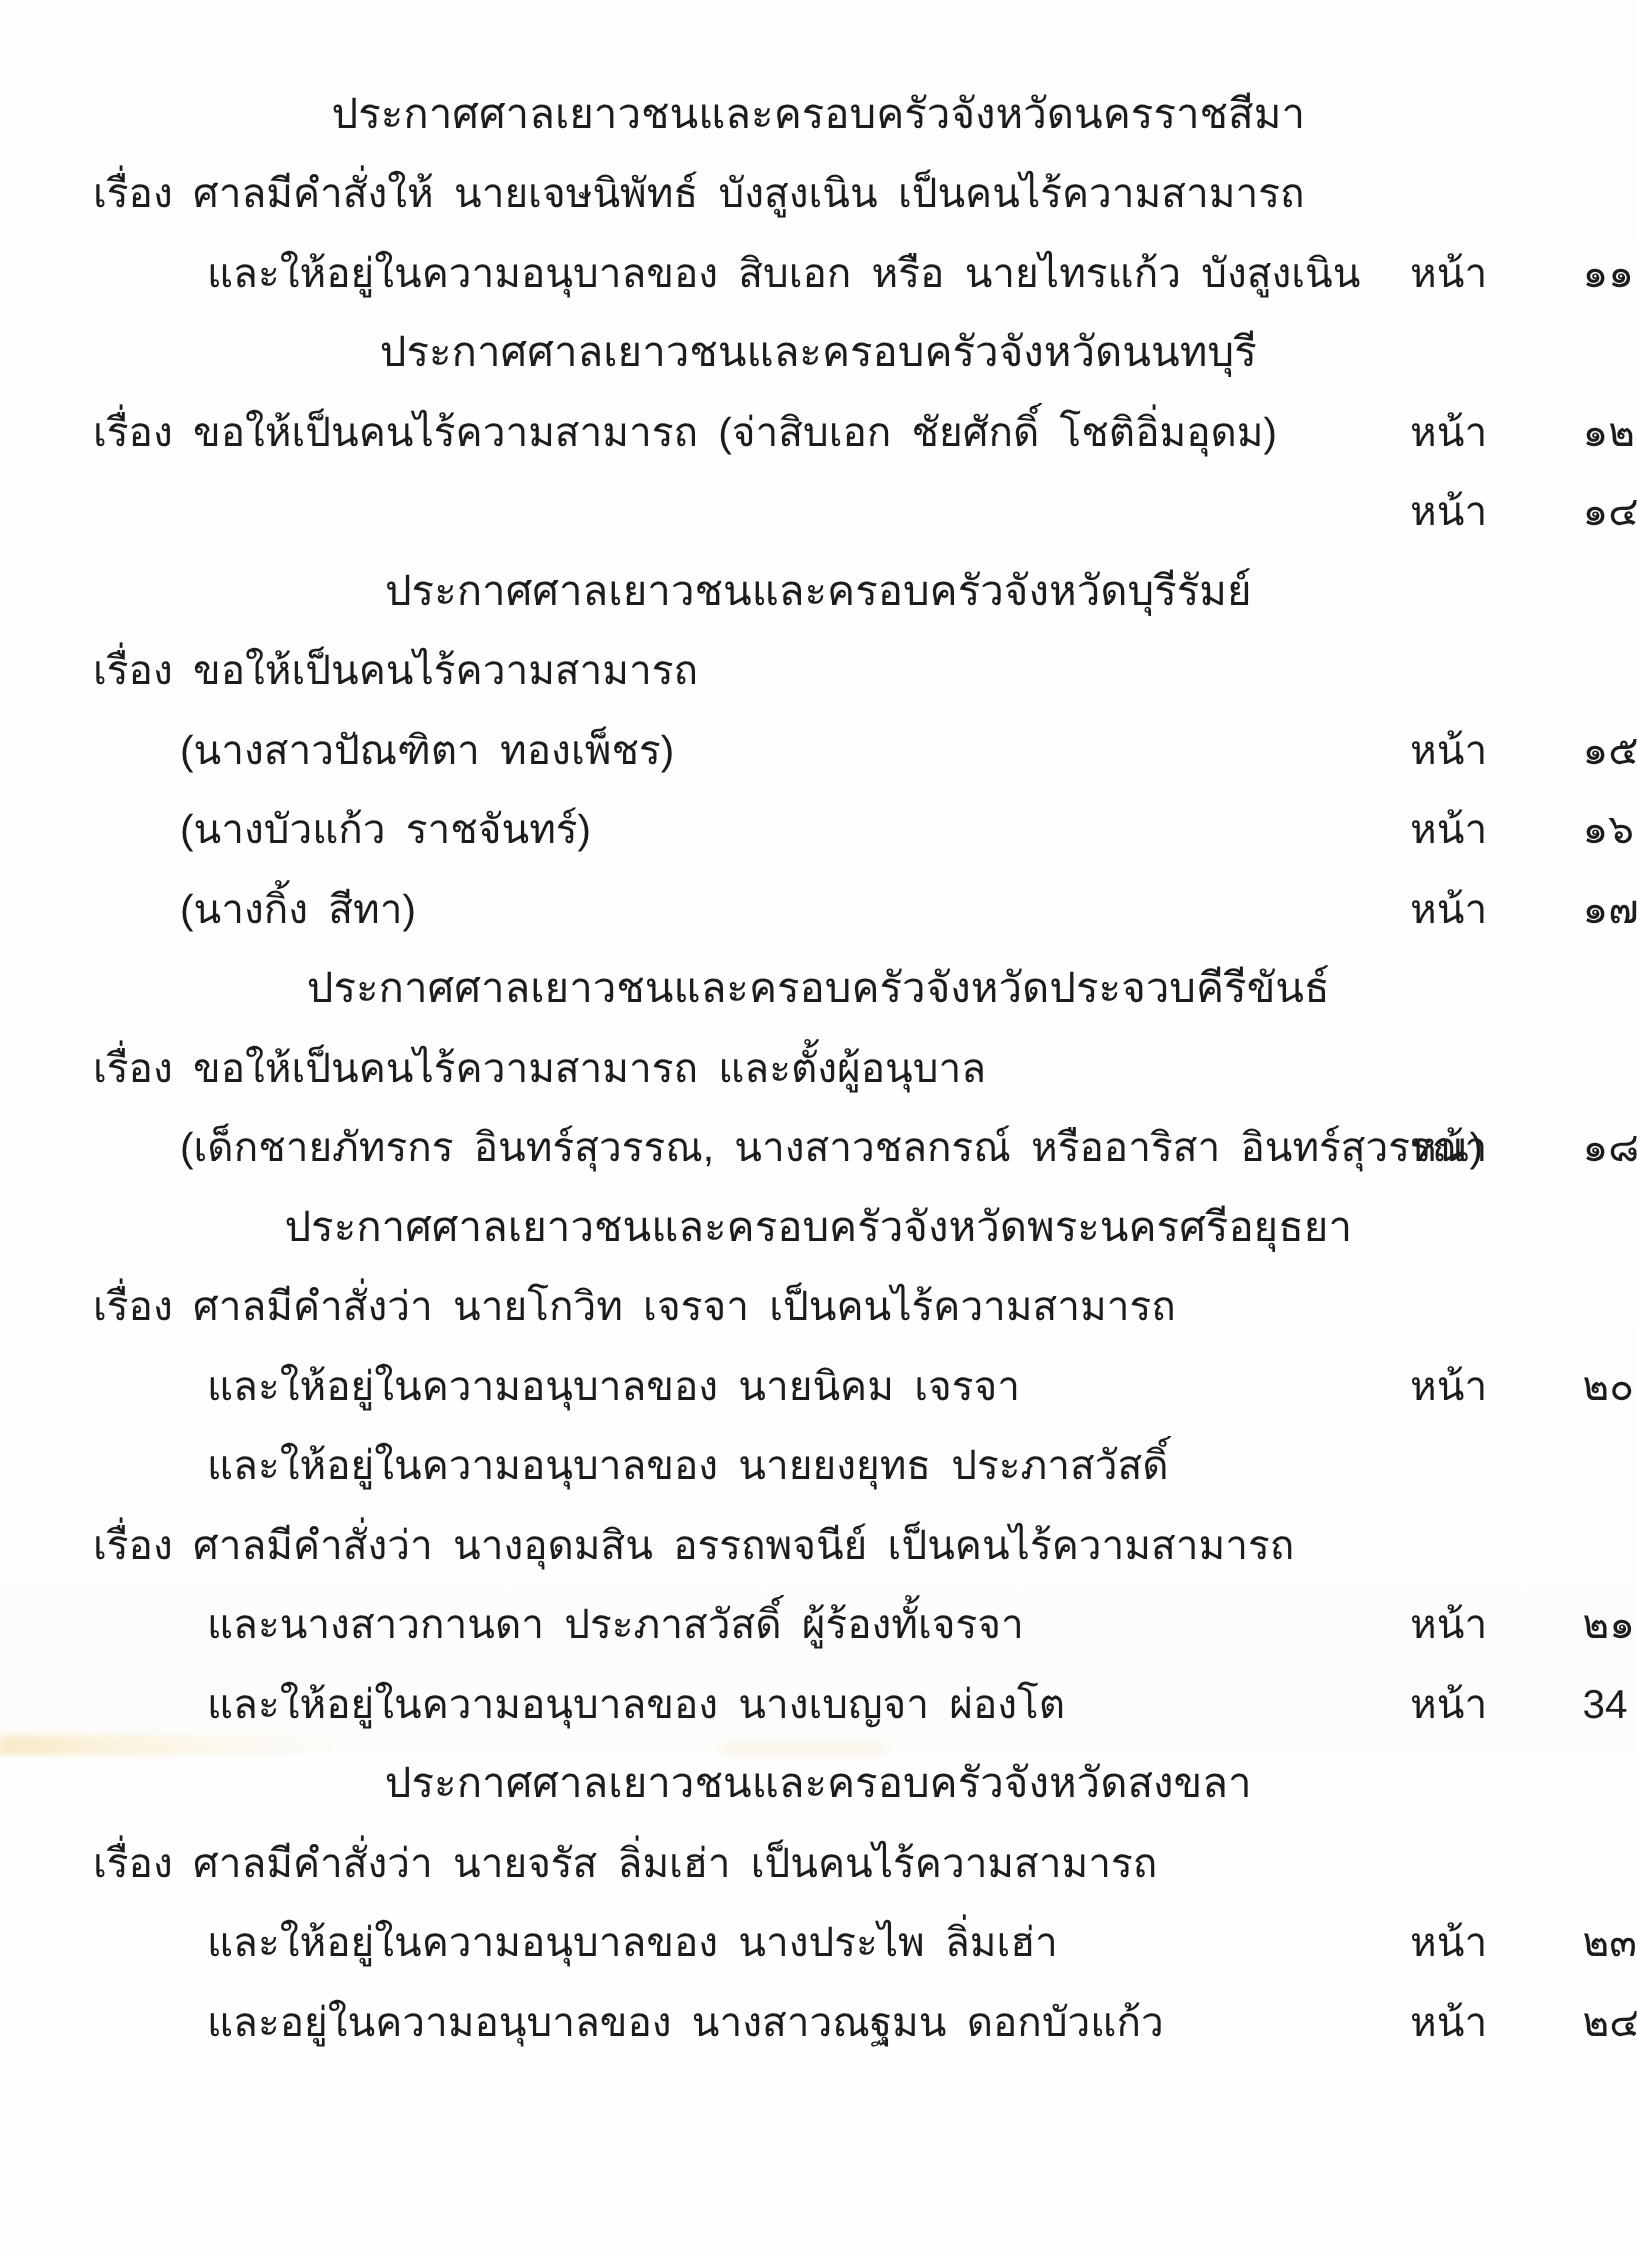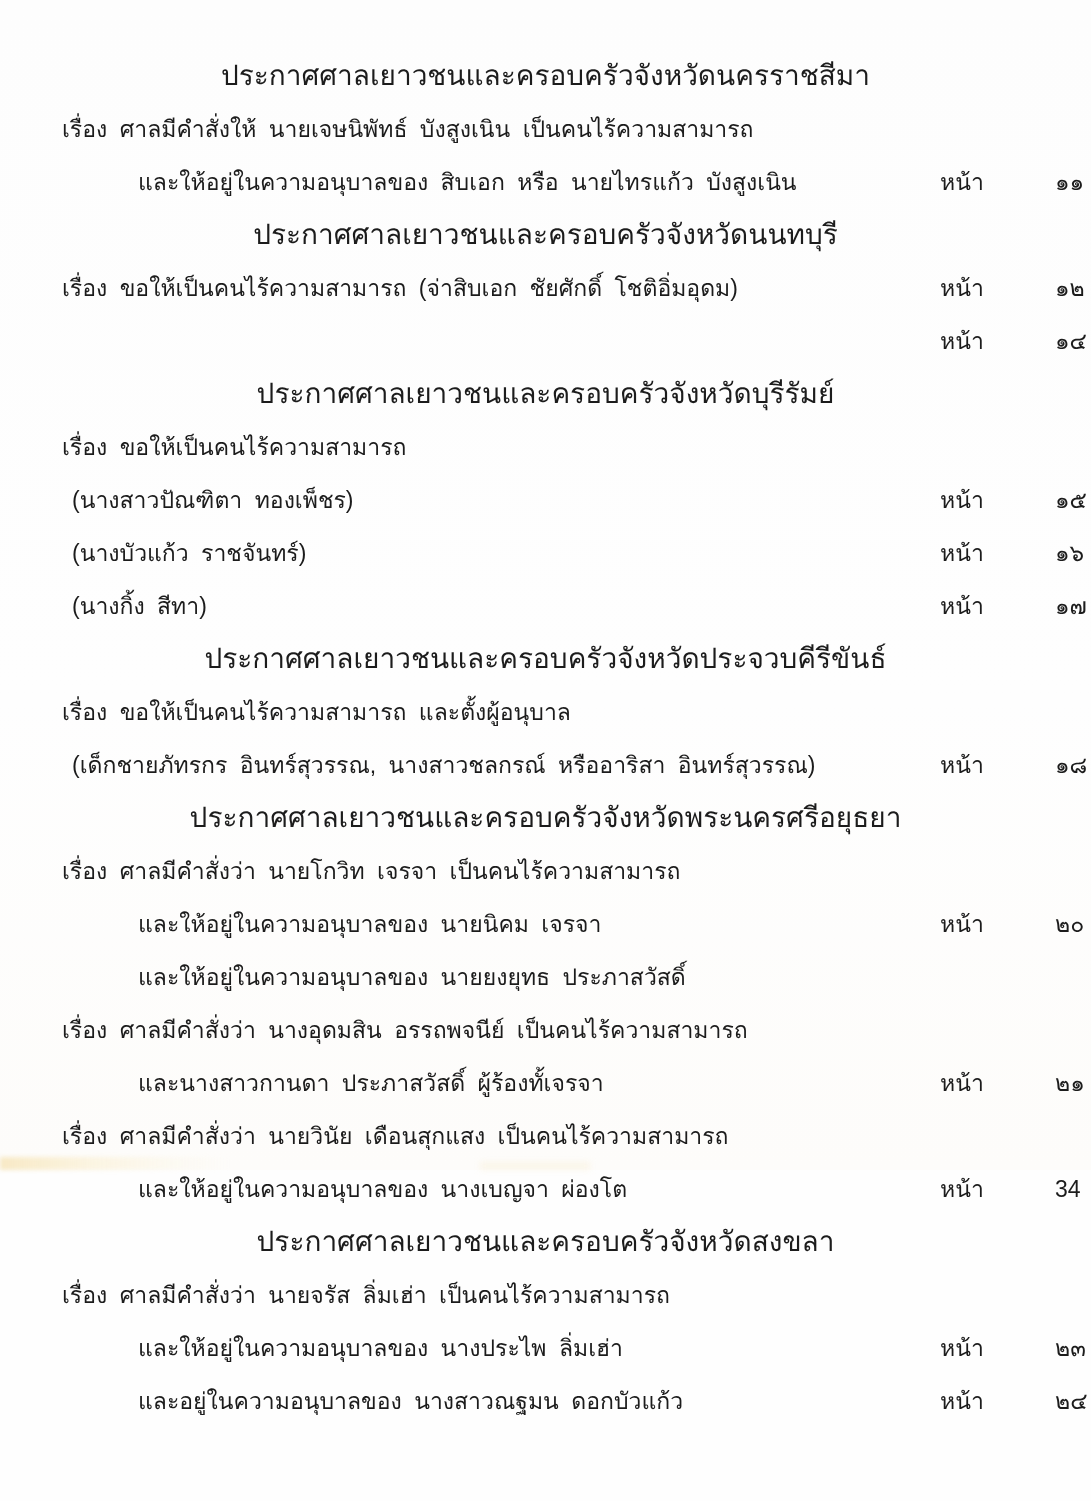--- a/index.html
+++ b/index.html
@@ -23,33 +23,33 @@
     padding-top: 50px;
   }
   .toc {
     position: relative;
   }
   .row {
     position: relative;
     height: 53px;
     display: flex;
     align-items: center;
-    font-size: 23px;
+    font-size: 27px;
     line-height: 1.1;
     white-space: nowrap;
     word-spacing: 6px;
   }
   .row.heading {
     justify-content: center;
     font-size: 28px;
     padding-left: 0;
   }
   .row.ind-1 .line-text { padding-left: 62px; }
   .row.ind-2 .line-text { padding-left: 138px; }
-  .row.ind-3 .line-text { padding-left: 72px; }
+  .row.ind-3 .line-text { padding-left: 120px; }
   .line-text {
     display: inline-block;
   }
   .p-label {
     position: absolute;
     left: 940px;
     top: 50%;
     transform: translateY(-50%);
     word-spacing: normal;
   }
@@ -161,23 +161,20 @@
         <span class="line-text">และให้อยู่ในความอนุบาลของ นายยงยุทธ ประภาสวัสดิ์</span>
       </div>
       <div class="row ind-1">
         <span class="line-text">เรื่อง ศาลมีคำสั่งว่า นางอุดมสิน อรรถพจนีย์ เป็นคนไร้ความสามารถ</span>
       </div>
       <div class="row ind-2">
         <span class="line-text">และนางสาวกานดา ประภาสวัสดิ์ ผู้ร้องทั้เจรจา</span>
         <span class="p-label">หน้า</span>
         <span class="p-num">๒๑</span>
       </div>
-      <div class="row ind-1">
-        <span class="line-text">เรื่อง ศาลมีคำสั่งว่า นายวินัย เดือนสุกแสง เป็นคนไร้ความสามารถ</span>
-      </div>
       <div class="row ind-2">
         <span class="line-text">และให้อยู่ในความอนุบาลของ นางเบญจา ผ่องโต</span>
         <span class="p-label">หน้า</span>
         <span class="p-num">34</span>
       </div>
       <div class="row heading">
         <span class="line-text">ประกาศศาลเยาวชนและครอบครัวจังหวัดสงขลา</span>
       </div>
       <div class="row ind-1">
         <span class="line-text">เรื่อง ศาลมีคำสั่งว่า นายจรัส ลิ่มเฮ่า เป็นคนไร้ความสามารถ</span>

